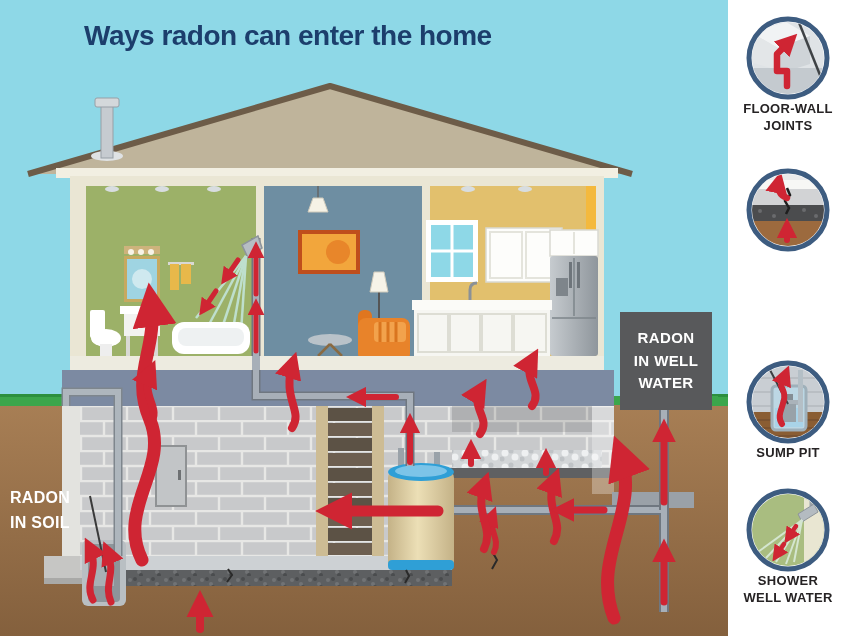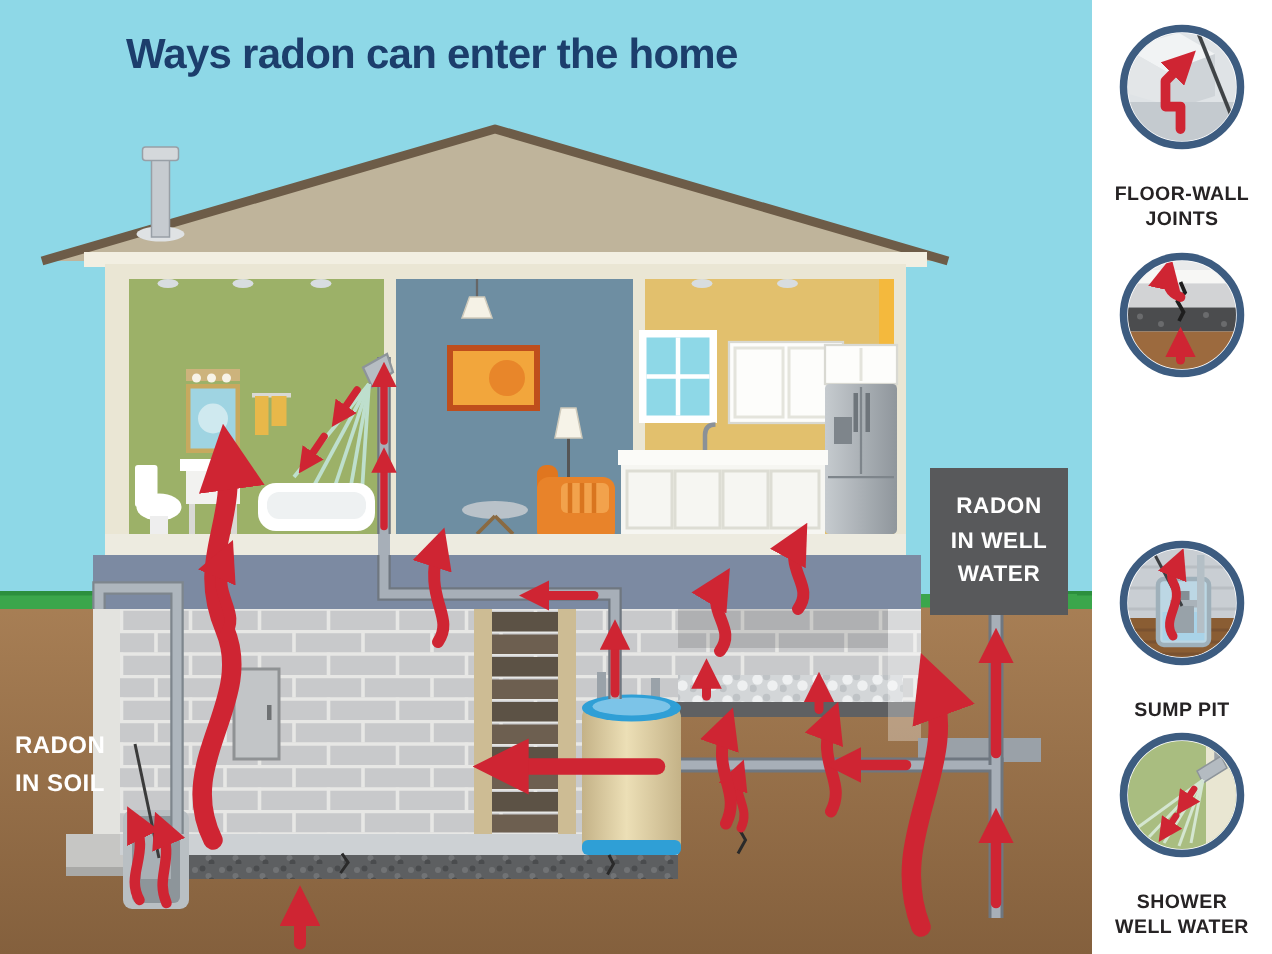--- a/index.html
+++ b/index.html
@@ -14,21 +14,21 @@
          font-weight:bold;font-size:16px;line-height:1.55;letter-spacing:.3px;
          white-space:pre-line;}
   .well-sign{position:absolute;left:620px;top:312px;width:92px;height:98px;
          background:#58595b;color:#ffffff;font-weight:bold;font-size:15px;
          line-height:1.5;letter-spacing:.4px;display:flex;align-items:center;
          justify-content:center;text-align:center;white-space:pre-line;}
   .sidebar{position:absolute;right:0;top:0;width:120px;height:636px;background:#ffffff;}
   .side-item{position:absolute;left:0;width:120px;display:flex;
          flex-direction:column;align-items:center;}
   .side-icon{width:84px;height:84px;}
-  .side-label{margin-top:20px;text-align:center;font-weight:bold;font-size:13px;
+  .side-label{margin-top:0;text-align:center;font-weight:bold;font-size:13px;
          line-height:1.32;letter-spacing:.3px;color:#262324;white-space:pre-line;}
 </style>
 </head>
 <body>
 
 <div class="app">
 
   <div class="scene">
     <svg width="728" height="636" viewBox="0 0 728 636">
       <defs>

